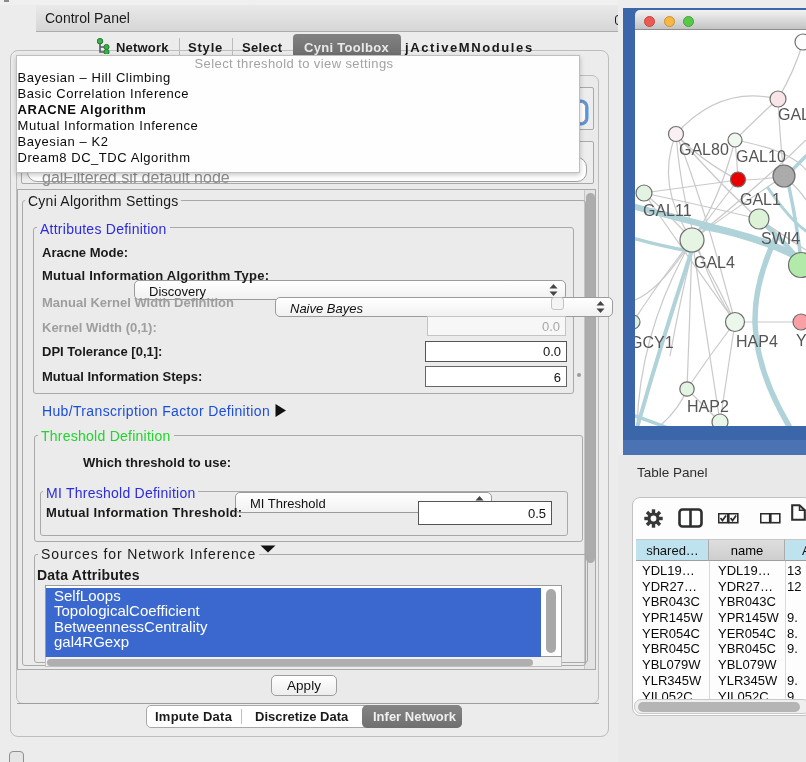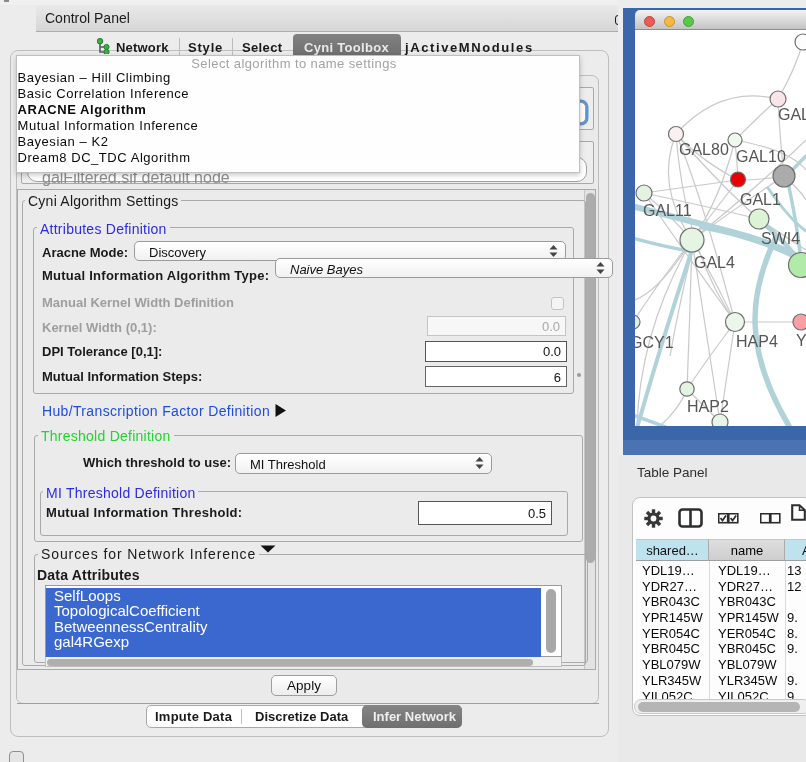--- a/index.html
+++ b/index.html
@@ -3,21 +3,21 @@
 <meta charset="utf-8">
 <style>
 * { margin:0; padding:0; box-sizing:border-box; }
 html,body { width:806px; height:762px; overflow:hidden; background:#ECECEC; -webkit-font-smoothing:antialiased;
   font-family:"Liberation Sans", sans-serif; }
 .abs { position:absolute; }
 .b { font-weight:bold; }
 .lbl { font-size:13px; font-weight:bold; color:#1a1a1a; white-space:nowrap; }
 .dis { color:#9e9e9e; }
 .combo { position:absolute; border:1px solid #9b9b9b; border-radius:5px;
-  background:linear-gradient(#ffffff, #f1f1f1); }
+  background:linear-gradient(#ffffff, #f1f1f1);margin-top:39px; }
 .combo .ct { position:absolute; left:14px; top:3px; font-size:13px; color:#111; white-space:nowrap; }
 .spin { position:absolute; right:7px; top:50%; margin-top:-6px; width:9px; height:12px; }
 .fld { position:absolute; background:#fff; font-size:13px; color:#111;
   text-align:right; padding-right:5px; white-space:nowrap; }
 .grp { position:absolute; border:1px solid #a9a9a9; border-radius:3px; }
 .gt { position:absolute; font-size:14px; letter-spacing:0.25px; white-space:nowrap; background:#ebebeb; padding:0 3px; }
 </style>
 </head>
 <body>
 
@@ -142,21 +142,21 @@
 <div class="abs" style="left:241px;top:709px;width:1px;height:15px;background:#c0c0c0;"></div>
 <div class="abs lbl" style="left:155px;top:709px;letter-spacing:0.25px;">Impute Data</div>
 <div class="abs lbl" style="left:255px;top:709px;">Discretize Data</div>
 <div class="abs" style="left:362px;top:705px;width:100px;height:23px;border-radius:5px;background:linear-gradient(#858585,#6f6f6f);"></div>
 <div class="abs lbl" style="left:373px;top:709px;color:#efefef;">Infer Network</div>
 
 <div class="abs" style="left:577px;top:373px;width:4px;height:4px;border-radius:50%;background:#9b9b9b;"></div>
 <div class="abs" style="left:9px;top:751px;width:15px;height:15px;border:1.5px solid #8f8f8f;border-radius:4px;background:#e5e5e5;"></div>
 
 <div class="abs" style="left:16px;top:55px;width:564px;height:118px;background:#fefefe;border:1px solid #bfbfbf;box-shadow:0 2px 5px rgba(0,0,0,0.22);"></div>
-<div class="abs" style="left:12px;top:56px;width:564px;text-align:center;font-size:13px;letter-spacing:0.4px;color:#a3a3a3;">Select algorithm to name settings</div>
+<div class="abs" style="left:12px;top:56px;width:564px;text-align:center;font-size:13px;letter-spacing:0.4px;color:#a3a3a3;">Select threshold to view settings</div>
 <div class="abs" style="left:17.5px;top:70px;font-size:13px;letter-spacing:0.55px;color:#0a0a0a;line-height:15.9px;white-space:nowrap;">Bayesian – Hill Climbing<br>Basic Correlation Inference<br><span class="b">ARACNE Algorithm</span><br>Mutual Information Inference<br>Bayesian – K2<br>Dream8 DC_TDC Algorithm</div>
 
 <div class="abs" style="left:618px;top:0;width:188px;height:8px;background:#EDEDED;"></div>
 <div class="abs" style="left:618px;top:0;width:5px;height:455px;background:#EDEDED;"></div>
 <div class="abs" style="left:623px;top:8px;width:183px;height:447px;background:#3b66a9;"></div>
 <div class="abs" style="left:623px;top:440px;width:183px;height:15px;background:#4b72b2;"></div>
 
 <div class="abs" style="left:635px;top:10px;width:171px;height:20px;background:linear-gradient(#f3f3f3,#c3c3c3);border-bottom:1px solid #8e8e8e;border-top-left-radius:5px;"></div>
 <div class="abs" style="left:644px;top:16px;width:11px;height:11px;border-radius:50%;background:#ed5a52;border:1px solid #c0453e;"></div>
 <div class="abs" style="left:663.5px;top:16px;width:11px;height:11px;border-radius:50%;background:#f6b843;border:1px solid #c9922f;"></div>

